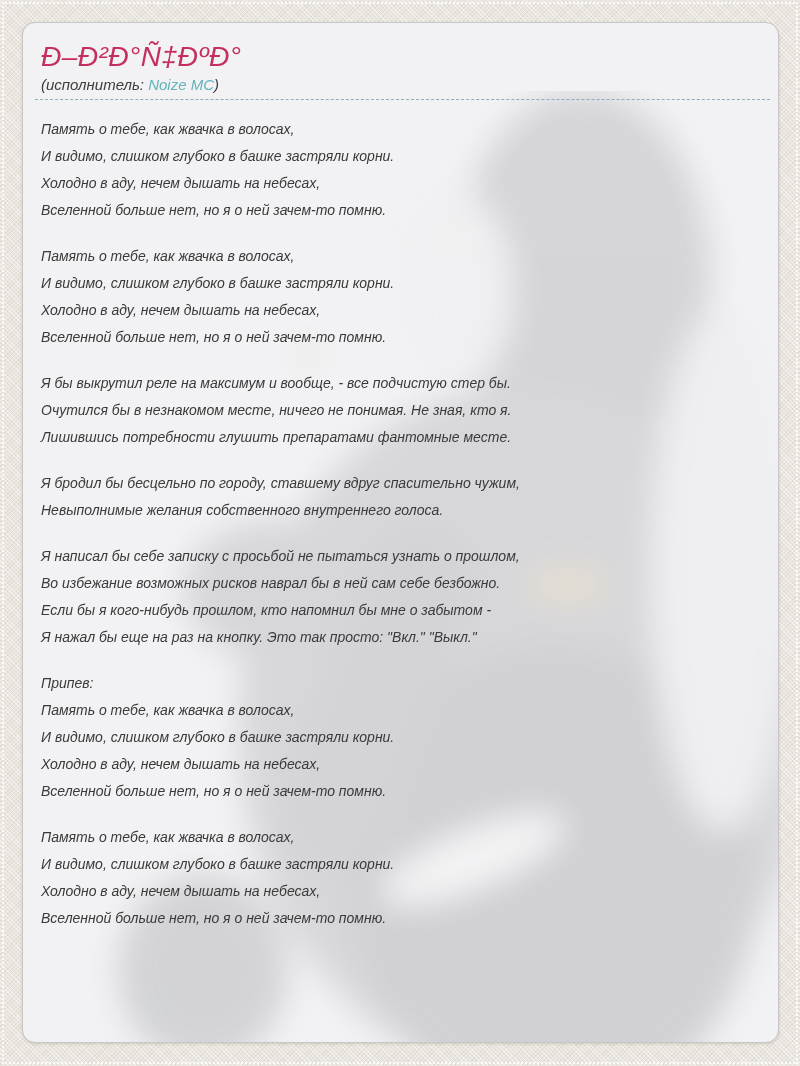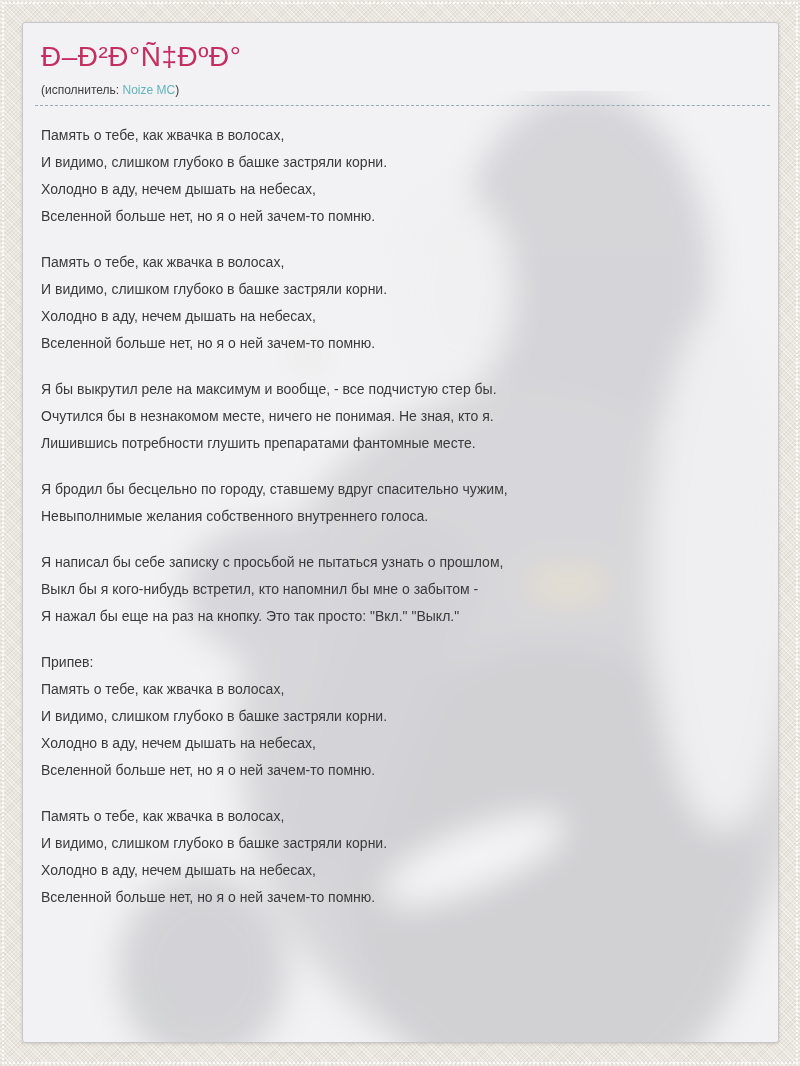--- a/index.html
+++ b/index.html
@@ -16,34 +16,35 @@
       repeating-linear-gradient(135deg, rgba(181,172,158,.20) 0 1px, rgba(0,0,0,0) 1px 3px);
   }
   .dotted-frame{
     position:absolute;inset:2px;
     border:2px dotted rgba(255,255,255,.9);
     pointer-events:none;z-index:6;
   }
   .card{
     position:absolute;left:22px;top:22px;width:755px;height:1019px;
     background:#f2f1f3;
-    border:1px solid #c7c6c8;border-radius:3px;
+    border:1px solid #c7c6c8;border-radius:13px;
     box-shadow:0 1px 3px rgba(120,110,95,.25);
     overflow:hidden;
+    font-style:italic;
   }
   .photo{position:absolute;left:0;right:0;top:68px;bottom:0;z-index:0;}
   .photo svg{width:100%;height:100%;display:block;}
   .content{position:relative;z-index:1;padding:17px 18px 0;}
   .song-title{
     margin:0;font-weight:400;
     font-size:28px;line-height:33px;
     color:#c52f60;letter-spacing:.5px;
   }
   .artist-line{
-    margin-top:8px;font-size:12px;line-height:19px;color:#3d3d3d;
+    margin-top:2px;font-size:15px;line-height:19px;color:#3d3d3d;
   }
   .artist-link{color:#63b4ba;text-decoration:none;cursor:pointer;}
   .dashed-divider{
     margin:5px -10px 0 -6px;height:0;
     border-bottom:1px dashed #94abbc;
   }
   .lyrics{margin-top:16px;font-size:14px;line-height:27px;color:#3a3a3a;}
   .stanza{margin:0 0 19px 0;}
   .stanza:last-child{margin-bottom:0;}
   .lyric-line{white-space:nowrap;}
@@ -111,21 +112,22 @@
           <div class="lyric-line">Лишившись потребности глушить препаратами фантомные месте.</div>
         </div>
 
         <div class="stanza">
           <div class="lyric-line">Я бродил бы бесцельно по городу, ставшему вдруг спасительно чужим,</div>
           <div class="lyric-line">Невыполнимые желания собственного внутреннего голоса.</div>
         </div>
 
         <div class="stanza">
           <div class="lyric-line">Я написал бы себе записку с просьбой не пытаться узнать о прошлом,</div>
-          <div class="lyric-line">Выкл бы я кого-нибудь встретил, кто напомнил бы мне о забытом -</div>
+          <div class="lyric-line">Во избежание возможных рисков наврал бы в ней сам себе безбожно.</div>
+          <div class="lyric-line">Если бы я кого-нибудь прошлом, кто напомнил бы мне о забытом -</div>
           <div class="lyric-line">Я нажал бы еще на раз на кнопку. Это так просто: "Вкл." "Выкл."</div>
         </div>
 
         <div class="stanza">
           <div class="lyric-line">Припев:</div>
           <div class="lyric-line">Память о тебе, как жвачка в волосах,</div>
           <div class="lyric-line">И видимо, слишком глубоко в башке застряли корни.</div>
           <div class="lyric-line">Холодно в аду, нечем дышать на небесах,</div>
           <div class="lyric-line">Вселенной больше нет, но я о ней зачем-то помню.</div>
         </div>

